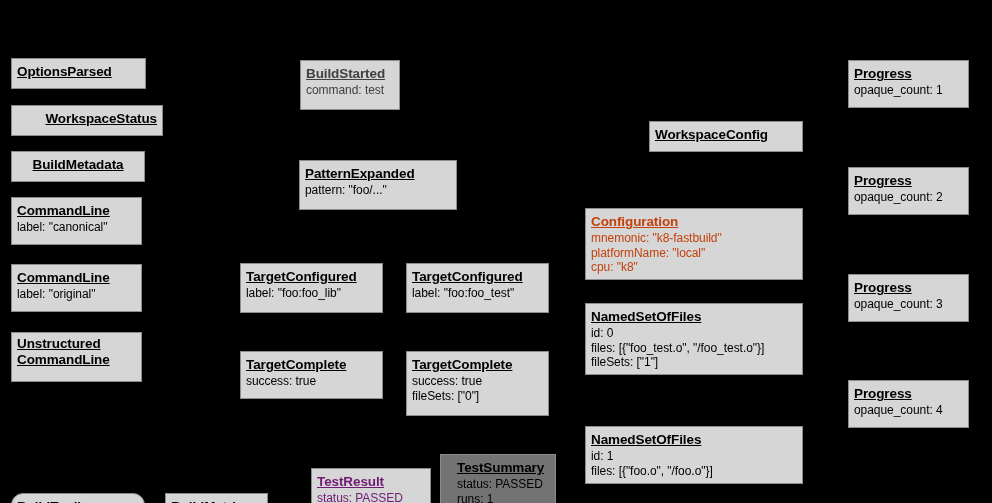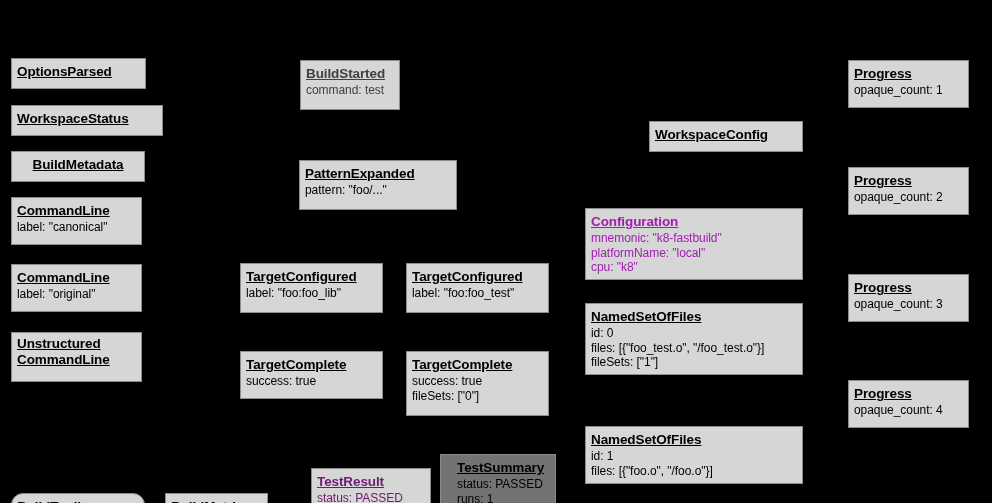--- a/index.html
+++ b/index.html
@@ -49,21 +49,21 @@
     line-height: 14.5px;
     white-space: nowrap;
     letter-spacing: -0.05px;
   }
 </style>
 </head>
 <body>
 
 <div id="canvas" style="background: rgb(0, 0, 0);">
     <div class="node" style="left: 11px; top: 10px; width: 135px; height: 31px; background: rgb(214, 214, 214); border-color: rgb(140, 140, 140); color: rgb(0, 0, 0);"><span class="node-title">OptionsParsed</span></div>
-    <div class="node" style="left: 11px; top: 57px; width: 152px; height: 31px; background: rgb(214, 214, 214); border-color: rgb(140, 140, 140); color: rgb(0, 0, 0);"><span class="node-title">WorkspaceStatus</span></div>
+    <div class="node" style="left: 11px; top: 57px; width: 152px; height: 31px; background: rgb(214, 214, 214); border-color: rgb(140, 140, 140); color: rgb(0, 0, 0); text-align: right;"><span class="node-title">WorkspaceStatus</span></div>
     <div class="node" style="left: 11px; top: 103px; width: 134px; height: 31px; background: rgb(214, 214, 214); border-color: rgb(140, 140, 140); color: rgb(0, 0, 0); text-align: center;"><span class="node-title">BuildMetadata</span></div>
     <div class="node" style="left: 11px; top: 149px; width: 131px; height: 48px; background: rgb(214, 214, 214); border-color: rgb(140, 140, 140); color: rgb(0, 0, 0);"><span class="node-title">CommandLine</span><div class="node-attrs">
         <div class="node-attr">label: "canonical"</div>
       </div></div>
     <div class="node" style="left: 11px; top: 216px; width: 131px; height: 48px; background: rgb(214, 214, 214); border-color: rgb(140, 140, 140); color: rgb(0, 0, 0);"><span class="node-title">CommandLine</span><div class="node-attrs">
         <div class="node-attr">label: "original"</div>
       </div></div>
     <div class="node" style="left: 11px; top: 284px; width: 131px; height: 50px; background: rgb(214, 214, 214); border-color: rgb(140, 140, 140); color: rgb(0, 0, 0);">
       <span class="node-title wrap">Unstructured CommandLine</span>
     </div>
@@ -89,21 +89,21 @@
         <div class="node-attr">fileSets: ["0"]</div>
       </div></div>
     <div class="node" style="left: 311px; top: 420px; width: 120px; height: 48px; background: rgb(214, 214, 214); border-color: rgb(140, 140, 140); color: #701a75;"><span class="node-title">TestResult</span><div class="node-attrs">
         <div class="node-attr">status: PASSED</div>
       </div></div>
     <div class="node" style="left: 440px; top: 406px; width: 116px; height: 60px; background: #737373; border-color: rgb(140, 140, 140); color: rgb(0, 0, 0); padding-left: 16px;"><span class="node-title">TestSummary</span><div class="node-attrs">
         <div class="node-attr">status: PASSED</div>
         <div class="node-attr">runs: 1</div>
       </div></div>
     <div class="node" style="left: 649px; top: 73px; width: 154px; height: 31px; background: rgb(214, 214, 214); border-color: rgb(140, 140, 140); color: rgb(0, 0, 0);"><span class="node-title">WorkspaceConfig</span></div>
-    <div class="node" style="left: 585px; top: 160px; width: 218px; height: 72px; background: rgb(214, 214, 214); border-color: rgb(140, 140, 140); color: #a21caf;"><span class="node-title">Configuration</span><div class="node-attrs">
+    <div class="node" style="left: 585px; top: 160px; width: 218px; height: 72px; background: rgb(214, 214, 214); border-color: rgb(140, 140, 140); color: #c2410c;"><span class="node-title">Configuration</span><div class="node-attrs">
         <div class="node-attr">mnemonic: "k8-fastbuild"</div>
         <div class="node-attr">platformName: "local"</div>
         <div class="node-attr">cpu: "k8"</div>
       </div></div>
     <div class="node" style="left: 585px; top: 255px; width: 218px; height: 72px; background: rgb(214, 214, 214); border-color: rgb(140, 140, 140); color: rgb(0, 0, 0);"><span class="node-title">NamedSetOfFiles</span><div class="node-attrs">
         <div class="node-attr">id: 0</div>
         <div class="node-attr">files: [{"foo_test.o", "/foo_test.o"}]</div>
         <div class="node-attr">fileSets: ["1"]</div>
       </div></div>
     <div class="node" style="left: 585px; top: 378px; width: 218px; height: 58px; background: rgb(214, 214, 214); border-color: rgb(140, 140, 140); color: rgb(0, 0, 0);"><span class="node-title">NamedSetOfFiles</span><div class="node-attrs">

